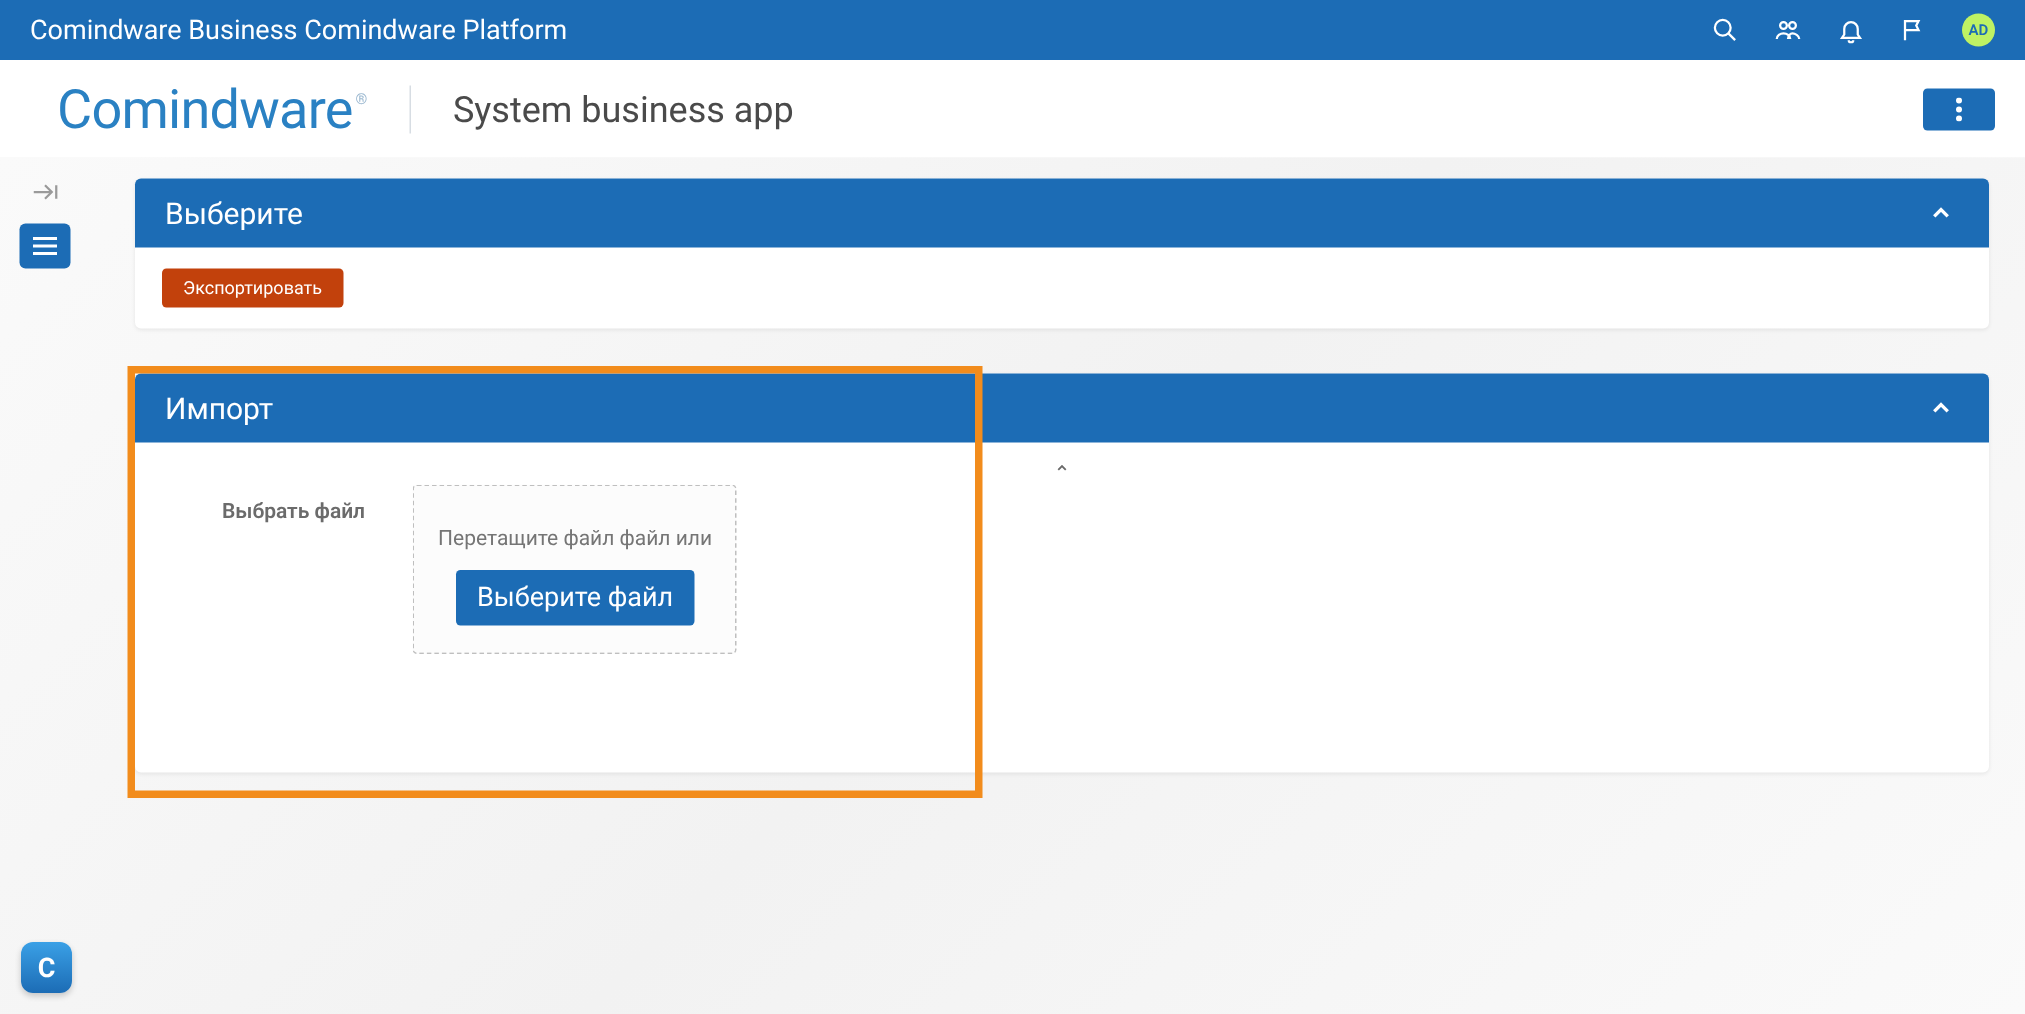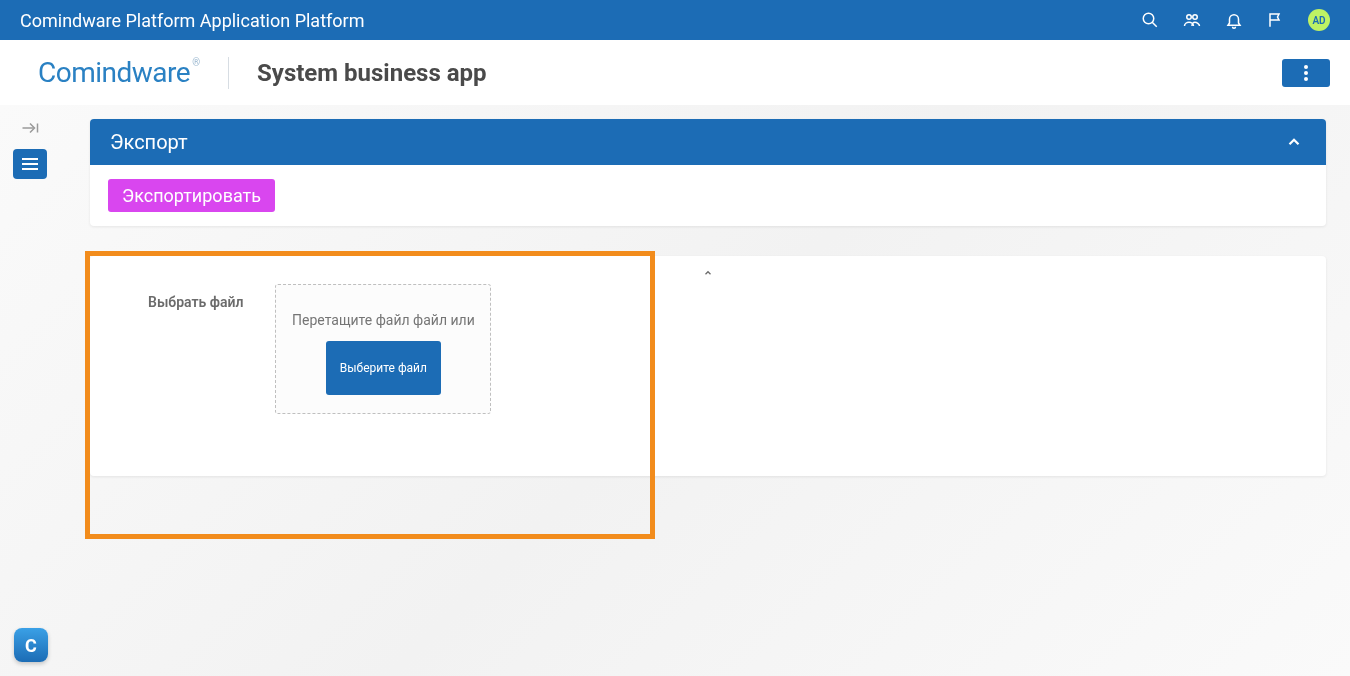--- a/index.html
+++ b/index.html
@@ -23,24 +23,24 @@
 
 .header {
   height: 65px;
   background: #fff;
   display: flex;
   align-items: center;
   padding: 0 20px 0 38px;
   gap: 28px;
 }
 .logo { display: flex; align-items: baseline; }
-.logo-text { font-size: 28px; font-weight: 400; letter-spacing: -0.5px; color: #2a81c3; }
+.logo-text { font-size: 36px; font-weight: 400; letter-spacing: -0.5px; color: #2a81c3; }
 .logo-sup { font-size: 10px; color: #9bb8d0; margin-left: 2px; position: relative; top: -16px; }
 .header-sep { width: 1px; height: 32px; background: #d7dde3; }
-.page-title { font-size: 24px; color: #4a4a4a; font-weight: 700; }
+.page-title { font-size: 24px; color: #4a4a4a; font-weight: 400; }
 .header-spacer { flex: 1; }
 .kebab-btn {
   width: 48px; height: 28px; background: #1c6cb5; border-radius: 3px;
   display: flex; align-items: center; justify-content: center; cursor: pointer;
 }
 
 .body-wrap { display: flex; height: calc(676px - 40px - 65px); background: linear-gradient(135deg, #fafafa 0%, #f2f2f2 50%, #fafafa 100%); }
 
 .siderail {
   width: 60px;
@@ -79,22 +79,22 @@
   color: #fff;
   padding: 11px 20px 11px 20px;
   display: flex;
   align-items: center;
   border-radius: 4px 4px 0 0;
 }
 .panel-title { font-size: 20px; font-weight: 400; flex: 1; }
 .panel-chevron { width: 24px; height: 24px; display: flex; align-items: center; justify-content: center; cursor: pointer; }
 .panel-body { padding: 14px 18px; }
 .btn-primary {
-  background: #d946ef; color: #fff; border: none; border-radius: 3px;
-  padding: 6px 14px; font-size: 18px; cursor: pointer;
+  background: #c2410c; color: #fff; border: none; border-radius: 3px;
+  padding: 6px 14px; font-size: 12px; cursor: pointer;
 }
 
 .import-panel { position: relative; }
 .highlight-box {
   position: absolute;
   top: -5px; left: -5px;
   width: 570px; height: 288px;
   border: 5px solid #f28c1c;
   pointer-events: none;
   z-index: 5;
@@ -107,30 +107,30 @@
   display: flex; align-items: flex-start; gap: 32px; padding-left: 40px;
 }
 .file-label { font-size: 14px; font-weight: 600; color: #6b6b6b; padding-top: 10px; }
 .dropzone {
   width: 216px; border: 1px dashed #bfbfbf; border-radius: 3px;
   padding: 26px 14px 18px 14px; text-align: center; background: #fcfcfc;
 }
 .dropzone-text { font-size: 14px; color: #757575; line-height: 1.4; margin-bottom: 10px; }
 .btn-choose {
   background: #1c6cb5; color: #fff; border: none; border-radius: 3px;
-  padding: 20px 14px; font-size: 12px; cursor: pointer;
+  padding: 8px 14px; font-size: 18px; cursor: pointer;
 }
 
 svg { display: block; }
 </style>
 </head>
 <body>
 
 <div class="topbar">
-  <div class="topbar-title">Comindware Platform Application Platform</div>
+  <div class="topbar-title">Comindware Business Comindware Platform</div>
   <div class="topbar-icons">
     <span class="icon">
       <svg width="18" height="18" viewBox="0 0 24 24" fill="none" stroke="#fff" stroke-width="2">
           <circle cx="10" cy="10" r="7"></circle>
           <line x1="21" y1="21" x2="15" y2="15"></line>
         </svg>
     </span>
     <span class="icon">
       <svg width="20" height="18" viewBox="0 0 24 24" fill="none" stroke="#fff" stroke-width="2">
           <circle cx="8" cy="8" r="3"></circle>
@@ -187,34 +187,42 @@
           <line x1="0" y1="11" x2="16" y2="11"></line>
         </svg>
     </div>
     <div class="rail-bottom">C</div>
   </div>
 
   <div class="content">
 
     <div class="panel">
       <div class="panel-header">
-        <div class="panel-title">Экспорт</div>
+        <div class="panel-title">Выберите</div>
         <div class="panel-chevron">
           <svg width="18" height="18" viewBox="0 0 24 24" fill="none" stroke="#fff" stroke-width="3">
               <polyline points="6,15 12,9 18,15"></polyline>
             </svg>
         </div>
       </div>
       <div class="panel-body">
         <button class="btn-primary">Экспортировать</button>
       </div>
     </div>
 
     <div class="panel import-panel">
       <div class="highlight-box"></div>
+      <div class="panel-header">
+        <div class="panel-title">Импорт</div>
+        <div class="panel-chevron">
+          <svg width="18" height="18" viewBox="0 0 24 24" fill="none" stroke="#fff" stroke-width="3">
+              <polyline points="6,15 12,9 18,15"></polyline>
+            </svg>
+        </div>
+      </div>
       <div class="import-body">
         <div class="import-collapse-row">
           <span class="small-chevron">
             <svg width="14" height="10" viewBox="0 0 24 24" fill="none" stroke="#6a6a6a" stroke-width="3">
                 <polyline points="6,15 12,9 18,15"></polyline>
               </svg>
           </span>
         </div>
         <div class="file-row">
           <div class="file-label">Выбрать файл</div>

